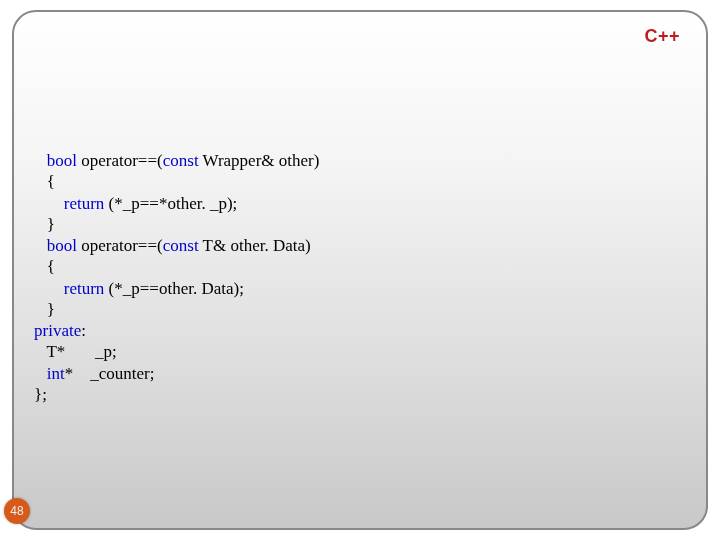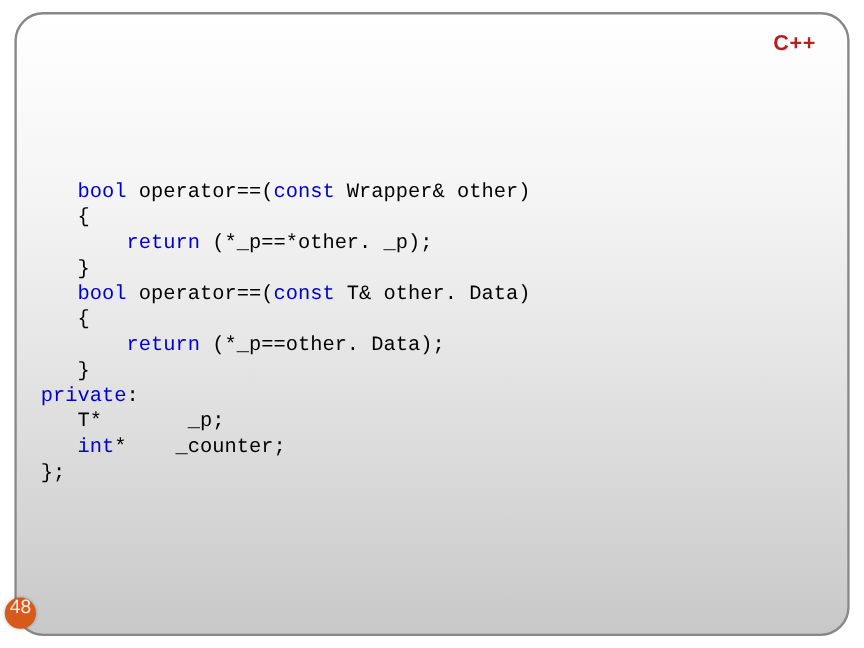--- a/index.html
+++ b/index.html
@@ -35,40 +35,40 @@
     font-weight: 900;
     font-size: 18px;
     color: #b91d1d;
     letter-spacing: 0.5px;
   }
   .code-block {
     position: absolute;
     top: 138px;
     left: 20px;
     right: 20px;
-    font-family: Liberation Mono, monospace;
+    font-family: Liberation Serif, serif;
     font-size: 17px;
     line-height: 1.25;
     white-space: pre;
     color: #000;
   }
   .kw { color: #0000cc; }
   .page-num {
     position: absolute;
     bottom: 16px;
     left: 4px;
     width: 26px;
     height: 26px;
     background: #d85a1a;
     border-radius: 50%;
     display: flex;
-    align-items: flex-start;
+    align-items: center;
     justify-content: center;
     font-family: Arial, sans-serif;
-    font-size: 16px;
+    font-size: 12px;
     color: #efefef;
     box-shadow: 0 0 3px rgba(0,0,0,0.3);
   }
 </style>
 </head>
 <body>
 
 <div class="slide">
   <div class="frame">
 

